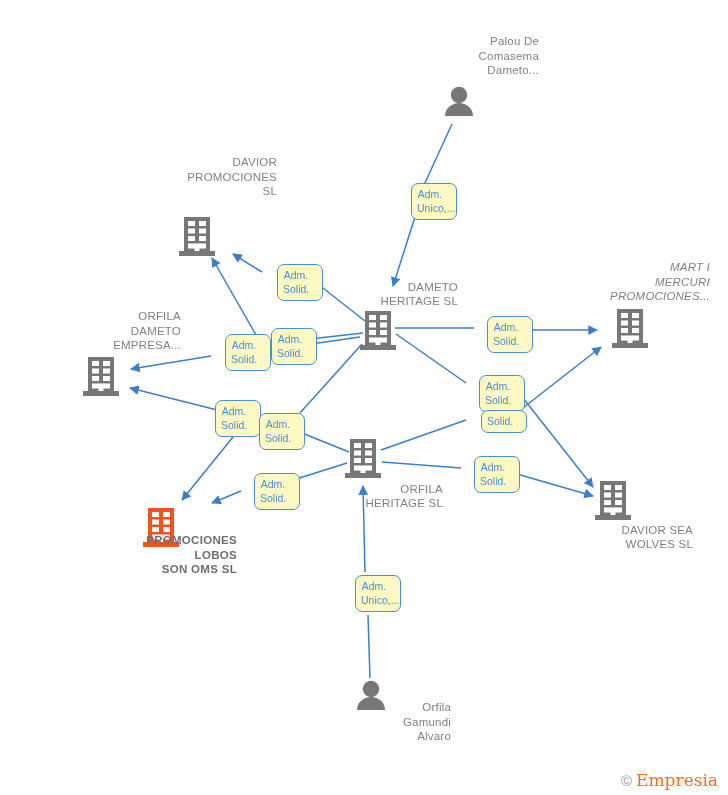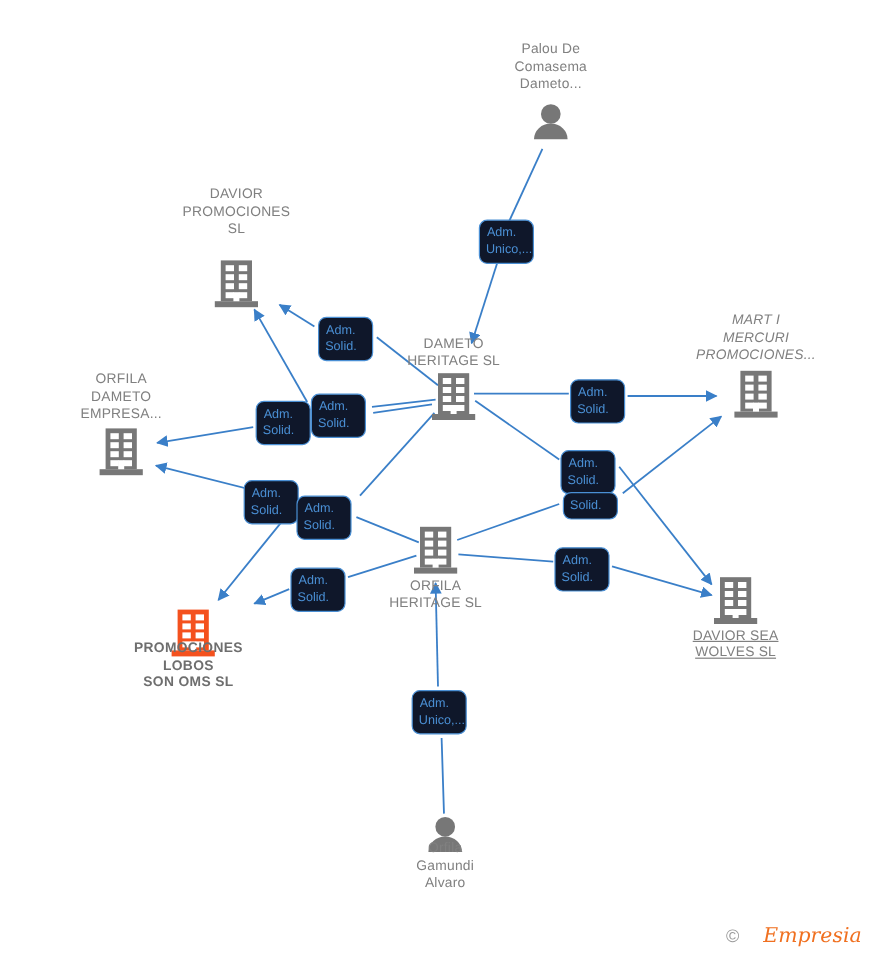--- a/index.html
+++ b/index.html
@@ -16,66 +16,65 @@
   }
   #graph {
     position: absolute;
     left: 0;
     top: 0;
     width: 728px;
     height: 795px;
   }
   .node-label {
     position: absolute;
-    text-align: center;
+    text-align: right;
     color: #808080;
     font-size: 11.5px;
     line-height: 14.5px;
     letter-spacing: 0.2px;
     white-space: pre-line;
     pointer-events: none;
   }
   .node-label.highlight {
     color: #6e6e6e;
     font-weight: bold;
     letter-spacing: 0.3px;
   }
   .edge-label {
     position: absolute;
     box-sizing: border-box;
     border: 1.3px solid #4a8fd4;
     border-radius: 7px;
-    background: #0f172a;
+    background: #fef9c3;
     color: #4a8fd4;
     font-size: 10.5px;
     line-height: 14px;
     text-align: center;
     padding: 3px 13px 4px 5px;
     white-space: pre-line;
+    margin-left: 12px;
   }
   .watermark {
     position: absolute;
     right: 10px;
     bottom: 6px;
     display: flex;
     align-items: center;
     gap: 4px;
   }
   .wm-c {
     color: #9a9a9a;
     font-size: 15px;
     line-height: 15px;
   }
   .wm-text {
     color: #f07020;
     font-size: 17px;
-    font-style: italic;
     font-family: "DejaVu Serif", serif;
     line-height: 17px;
-    margin-left: 16px;
   }
 </style>
 </head>
 <body>
 
 <svg id="graph" viewBox="0 0 728 795">
   <defs>
     <marker id="arrow" viewBox="0 0 10 10" refX="9" refY="5" markerWidth="6.5" markerHeight="6.5" orient="auto-start-reverse">
       <path d="M 0 0 L 10 5 L 0 10 z" fill="#3a7fc8"></path>
     </marker>
@@ -258,21 +257,21 @@
     <div class="node-label" style="width: 160px; left: 298px; top: 279.5px;">DAMETO
 HERITAGE  SL</div>
     <div class="node-label" style="width: 160px; left: 550px; top: 260.25px; font-style: italic;">MART I
 MERCURI
 PROMOCIONES...</div>
     <div class="node-label" style="width: 160px; left: 21px; top: 309.25px;">ORFILA
 DAMETO
 EMPRESA...</div>
     <div class="node-label" style="width: 160px; left: 283px; top: 481.5px;">ORFILA
 HERITAGE  SL</div>
-    <div class="node-label" style="width: 160px; left: 533px; top: 522.5px; text-decoration: underline;">DAVIOR SEA
+    <div class="node-label" style="width: 160px; left: 533px; top: 522.5px;">DAVIOR SEA
 WOLVES  SL</div>
     <div class="node-label highlight" style="width: 160px; left: 77px; top: 533.25px;">PROMOCIONES
 LOBOS
 SON OMS  SL</div>
     <div class="node-label" style="width: 160px; left: 291px; top: 700.25px;">Orfila
 Gamundi
 Alvaro</div>
     <div class="edge-label" style="width: 46px; left: 399px; top: 182.5px;">Adm.
 Unico,...</div>
     <div class="edge-label" style="width: 46px; left: 343px; top: 574.5px;">Adm.

